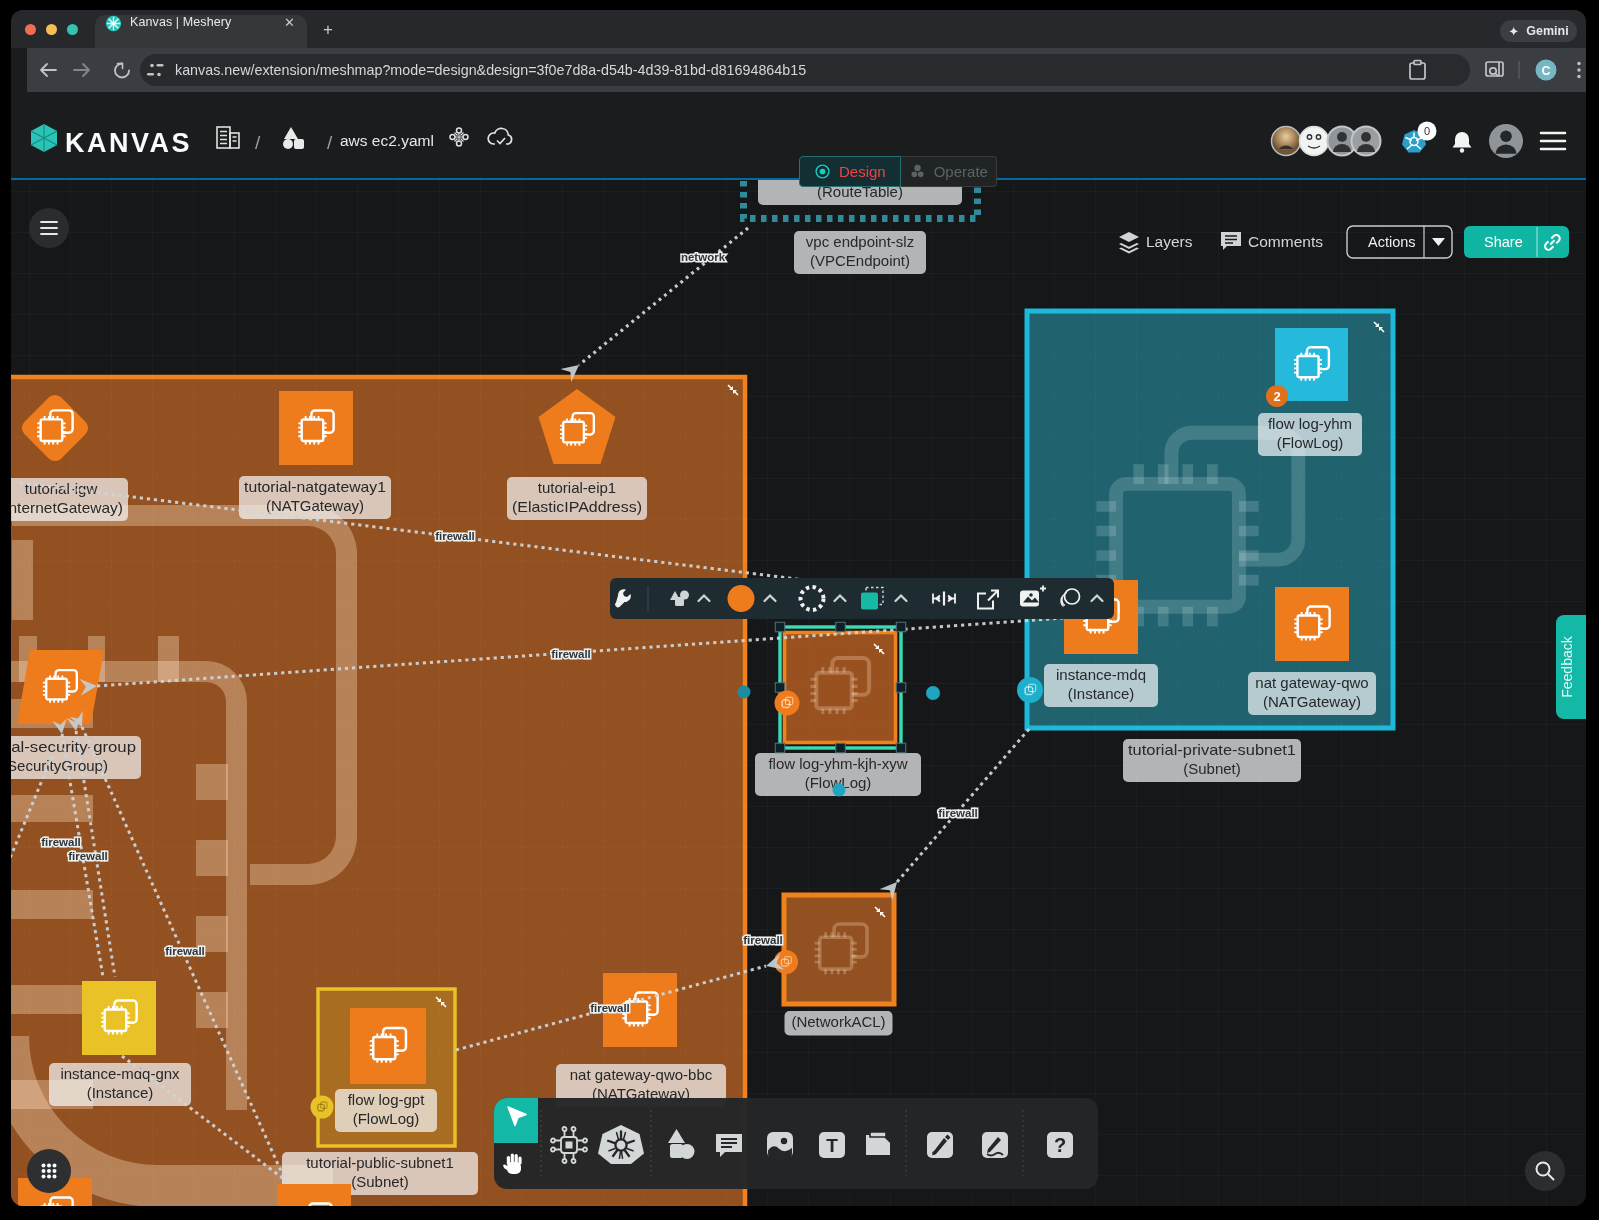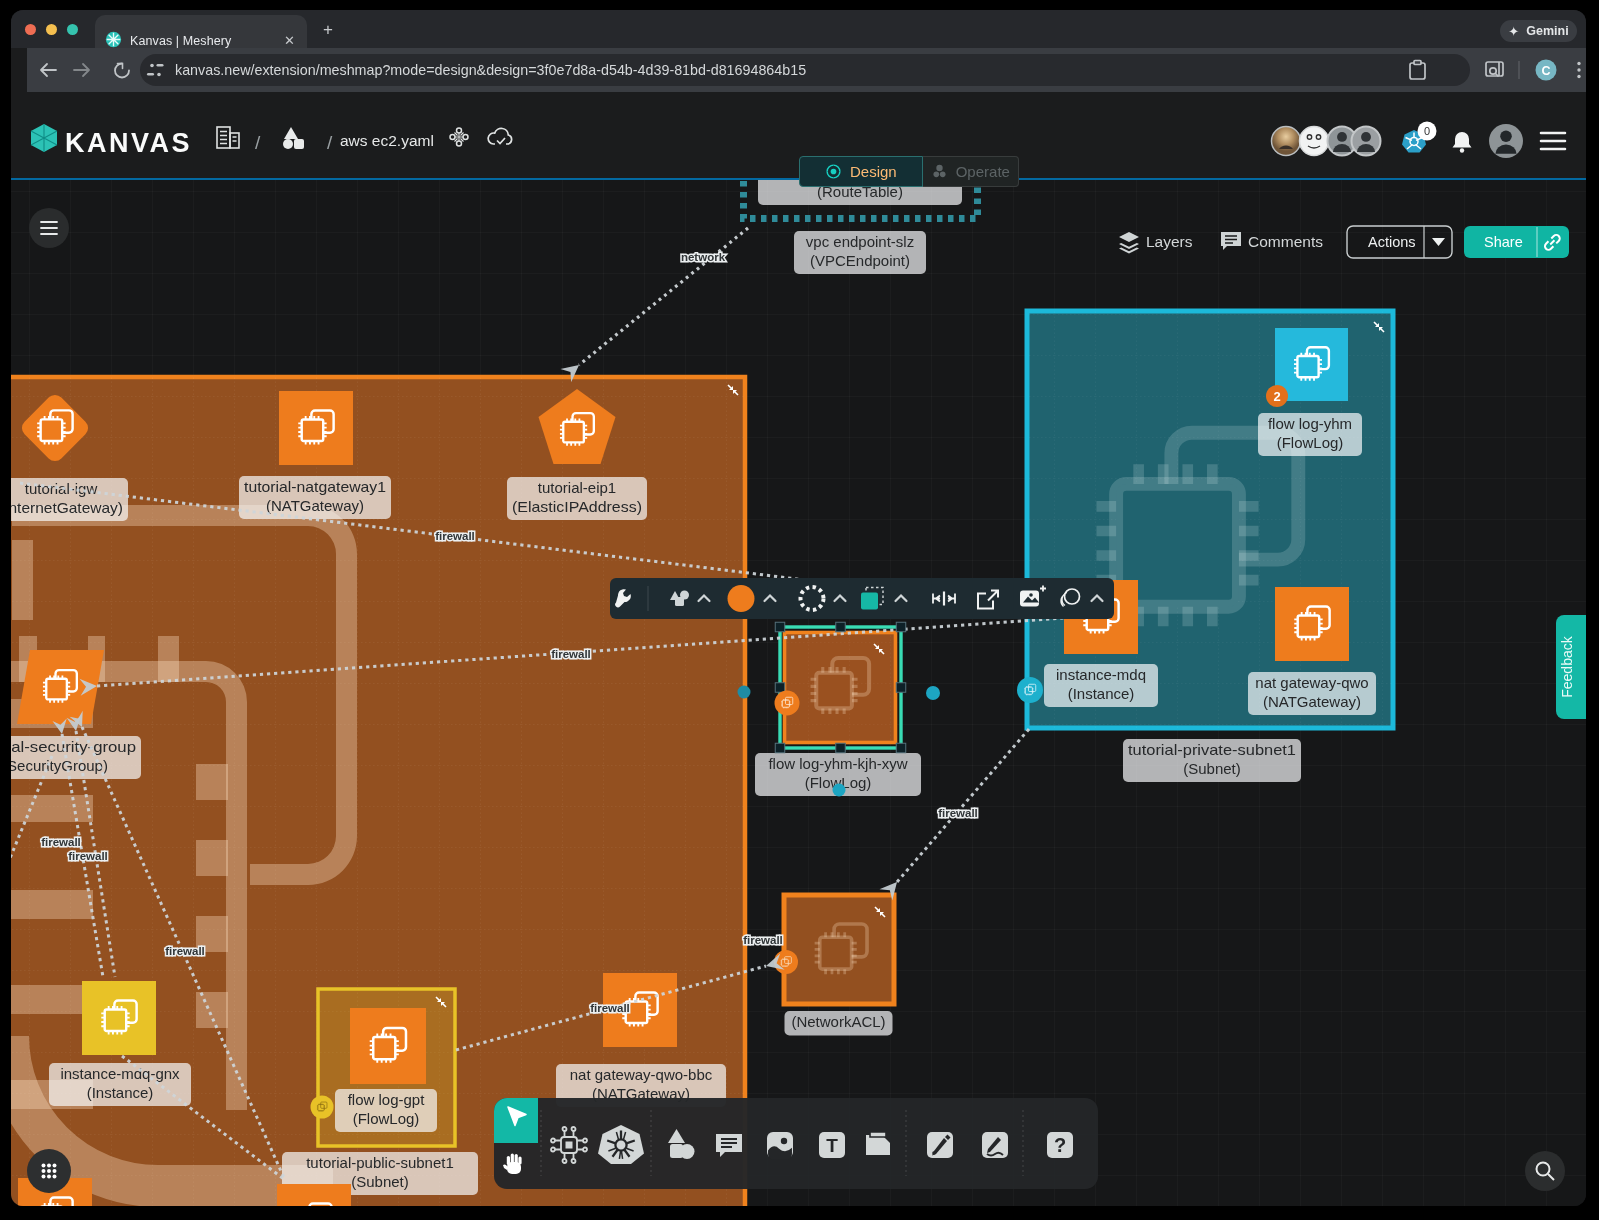--- a/index.html
+++ b/index.html
@@ -1,29 +1,29 @@
 <!DOCTYPE html>
 <html><head><meta charset="utf-8"><style>
 *{margin:0;padding:0;box-sizing:border-box}
 html,body{width:1599px;height:1220px;background:#000;overflow:hidden;
  font-family:"Liberation Sans",sans-serif}
 #window{position:absolute;left:11px;top:10px;width:1575px;height:1196px;
  border-radius:12px;overflow:hidden;background:#1b1c1d}
 #tabstrip{position:absolute;left:0;top:0;width:100%;height:38px;background:#26282c}
 .tl{position:absolute;top:14px;width:11px;height:11px;border-radius:50%}
 #tab{position:absolute;left:84px;top:5px;width:212px;height:33px;background:#35373b;
- border-radius:10px 10px 0 0;display:flex;align-items:flex-end}
+ border-radius:10px 10px 0 0;display:flex;align-items:flex-start}
 #gemini{position:absolute;right:9px;top:10px;width:77px;height:22px;background:#3a3d42;
  border-radius:11px;color:#e4e6e8;display:flex;align-items:center;justify-content:center}
 #navbar{position:absolute;left:16px;top:38px;width:100%;height:44px;background:#3a3d42}
 #appheader{position:absolute;left:0;top:82px;width:100%;height:88px;background:#1b1c1d;
  border-bottom:2px solid #0369a1}
 #toggle{position:absolute;left:788px;top:146px;height:31px;display:flex;z-index:30}
-#tg-design{display:flex;align-items:center;padding:0 25px;background:#132f34;
- border:1px solid #2a6f6f;border-radius:4px 0 0 4px;color:#fdba74;font-size:15px}
+#tg-design{display:flex;align-items:center;padding:0 14px;background:#132f34;
+ border:1px solid #2a6f6f;border-radius:4px 0 0 4px;color:#ef4444;font-size:15px}
 #tg-operate{display:flex;align-items:center;padding:0 8px;background:#202424;
  border:1px solid #383c3c;border-left:none;border-radius:0 4px 4px 0;color:#5c6365;font-size:15px}
 #canvaswrap{position:absolute;left:0;top:170px;width:1575px;height:1026px}
 svg text{font-family:"Liberation Sans",sans-serif}
 </style></head><body>
 <div id="window">
 <div id="tabstrip">
   <div class="tl" style="left:13.5px;background:#ee6d53"></div>
   <div class="tl" style="left:34.5px;background:#f4bf4f"></div>
   <div class="tl" style="left:55.5px;background:#35c3ae"></div>

